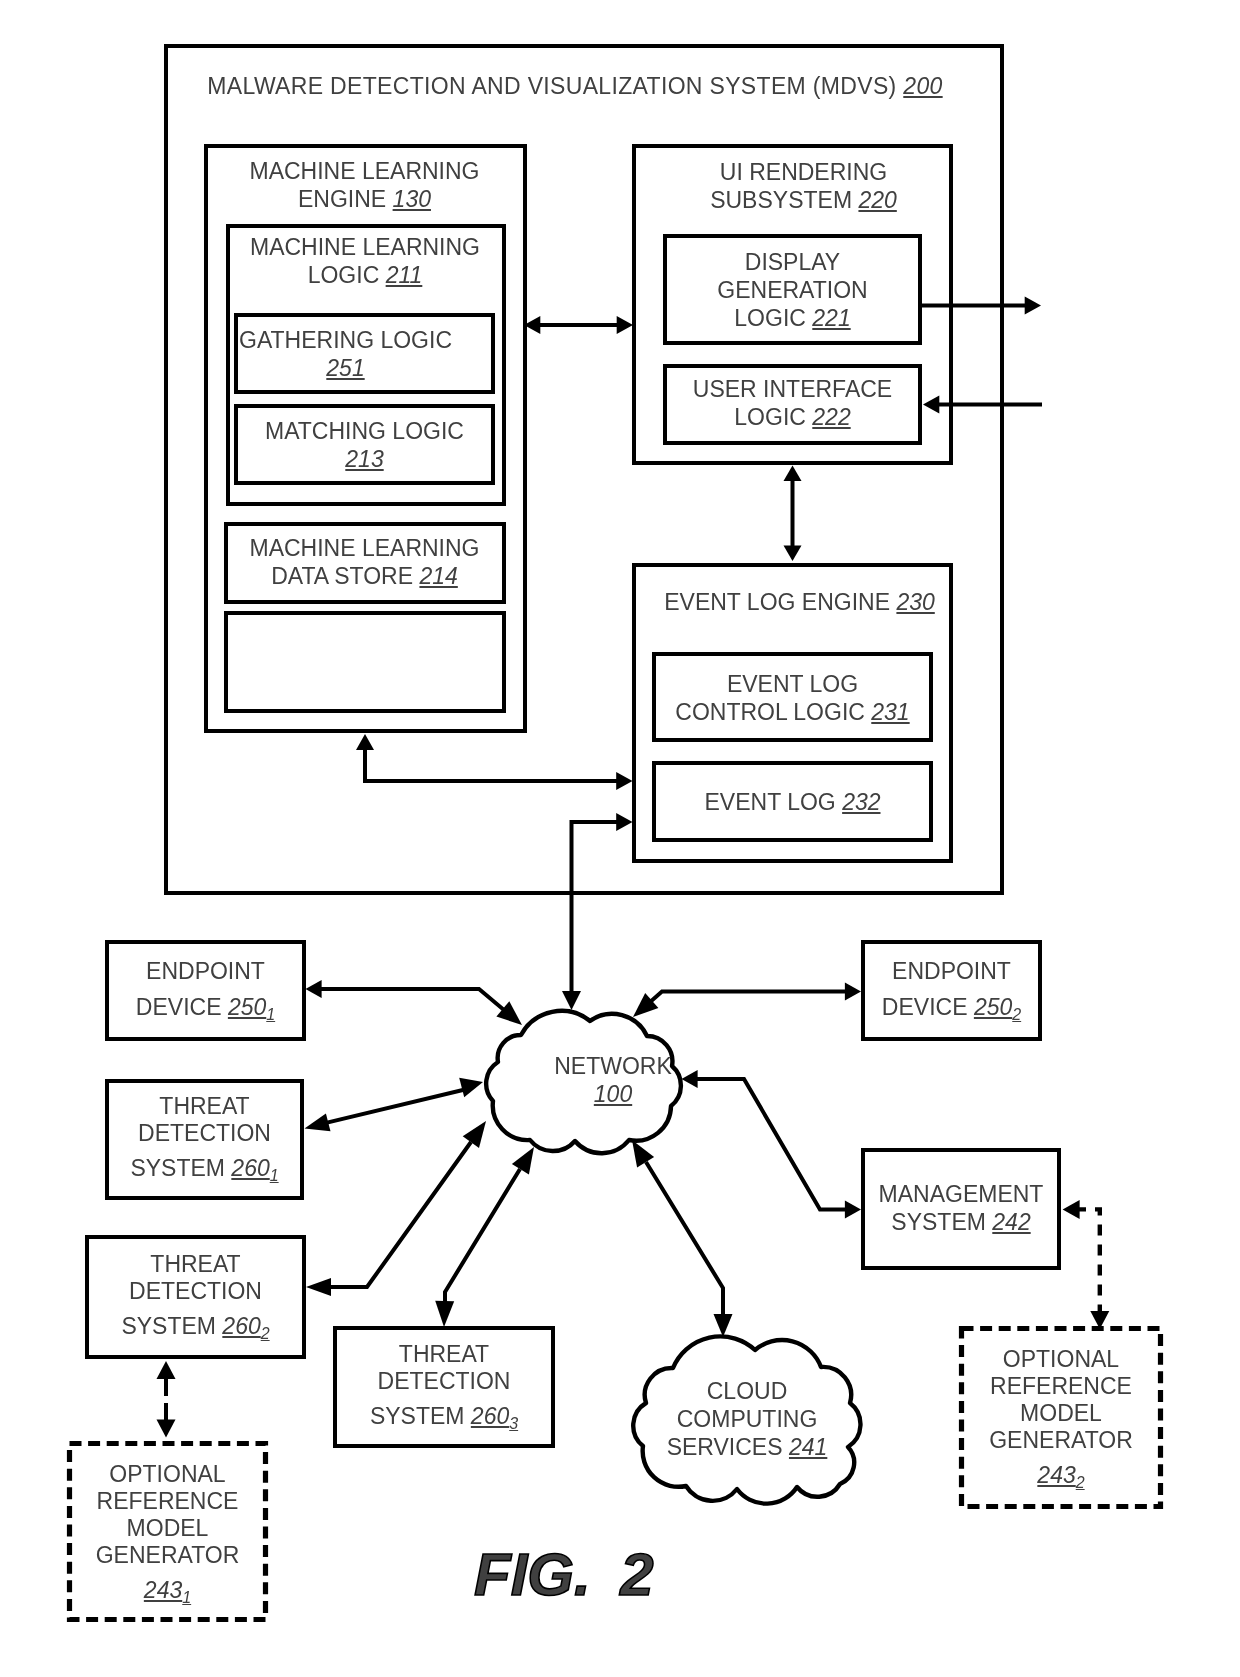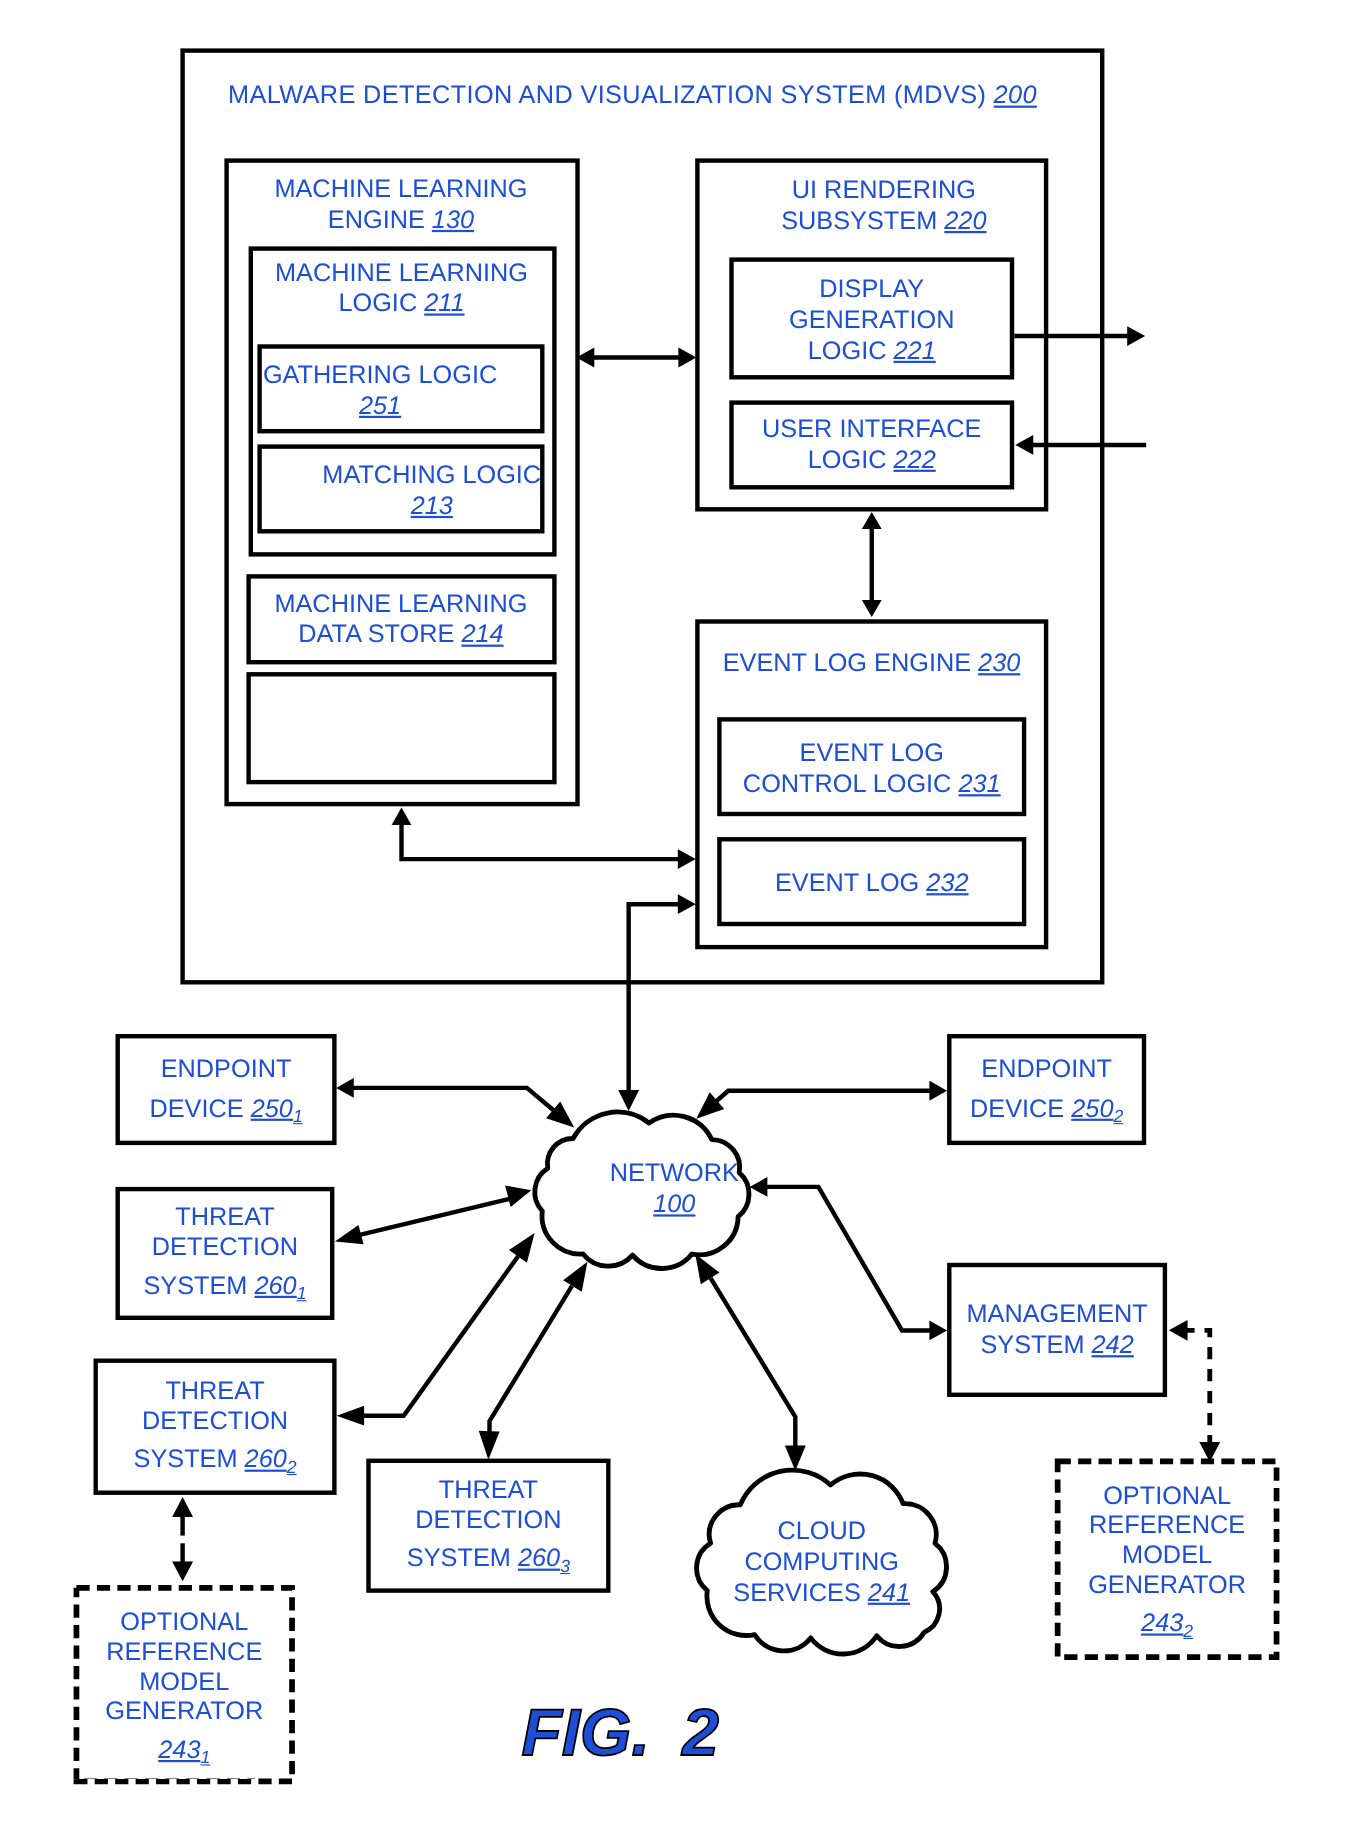--- a/index.html
+++ b/index.html
@@ -1,18 +1,18 @@
 <!DOCTYPE html>
 <html><head>
 <meta charset="utf-8">
 <title>FIG. 2</title>
 <style>
   html,body{margin:0;padding:0;background:#ffffff;-webkit-font-smoothing:antialiased;}
   #page{position:relative;width:1240px;height:1677px;background:#ffffff;overflow:hidden;
-        font-family:"Liberation Sans",sans-serif;color:#1d4ed8;}
+        font-family:"Liberation Sans",sans-serif;color:#404040;}
   #wires{position:absolute;left:0;top:0;width:1240px;height:1677px;pointer-events:none;}
   .box{position:absolute;box-sizing:border-box;border:4px solid #000000;background:transparent;}
   .lbl{position:absolute;text-align:center;line-height:28px;font-size:23px;}
   .ln{white-space:nowrap;}
   .g8{margin-top:8px;}
   .r{font-style:italic;text-decoration:underline;}
   .s{font-style:italic;text-decoration:underline;font-size:16px;position:relative;top:5px;}
   .figlabel{position:absolute;font-weight:bold;font-style:italic;font-size:60px;letter-spacing:0px;word-spacing:13px;white-space:pre;-webkit-text-stroke:1.6px #000;}
 </style>
 </head>
@@ -109,21 +109,21 @@
     <div class="ln"><span>LOGIC</span> <span class="r">211</span></div>
   </div>
 
   <div class="box" id="b-gl" style="left:234px;top:313px;width:261px;height:81px;"></div>
   <div class="lbl" style="left:234px;top:326px;width:223px;text-align:center;">
     <div class="ln">GATHERING LOGIC</div>
     <div class="ln"><span class="r">251</span></div>
   </div>
 
   <div class="box" id="b-mtl" style="left:234px;top:404px;width:261px;height:81px;"></div>
-  <div class="lbl" style="left:234px;top:417px;width:261px;padding-left:28px;">
+  <div class="lbl" style="left:234px;top:417px;width:261px;">
     <div class="ln">MATCHING LOGIC</div>
     <div class="ln"><span class="r">213</span></div>
   </div>
 
   <div class="box" id="b-ds" style="left:224px;top:522px;width:282px;height:82px;"></div>
   <div class="lbl" style="left:224px;top:534px;width:281px;">
     <div class="ln">MACHINE LEARNING</div>
     <div class="ln"><span>DATA STORE</span> <span class="r">214</span></div>
   </div>
 
@@ -142,21 +142,21 @@
     <div class="ln"><span>LOGIC</span> <span class="r">221</span></div>
   </div>
 
   <div class="box" id="b-uil" style="left:663px;top:364px;width:259px;height:81px;"></div>
   <div class="lbl" style="left:663px;top:375px;width:259px;">
     <div class="ln">USER INTERFACE</div>
     <div class="ln"><span>LOGIC</span> <span class="r">222</span></div>
   </div>
 
   <div class="box" id="b-ele" style="left:632px;top:563px;width:321px;height:300px;"></div>
-  <div class="lbl" style="left:657px;top:588px;width:285px;text-align:left;">
+  <div class="lbl" style="left:657px;top:588px;width:285px;text-align:center;">
     <div class="ln"><span>EVENT LOG ENGINE</span> <span class="r">230</span></div>
   </div>
 
   <div class="box" id="b-elc" style="left:652px;top:652px;width:281px;height:90px;"></div>
   <div class="lbl" style="left:652px;top:670px;width:281px;">
     <div class="ln">EVENT LOG</div>
     <div class="ln"><span>CONTROL LOGIC</span> <span class="r">231</span></div>
   </div>
 
   <div class="box" id="b-el" style="left:652px;top:761px;width:281px;height:81px;"></div>

